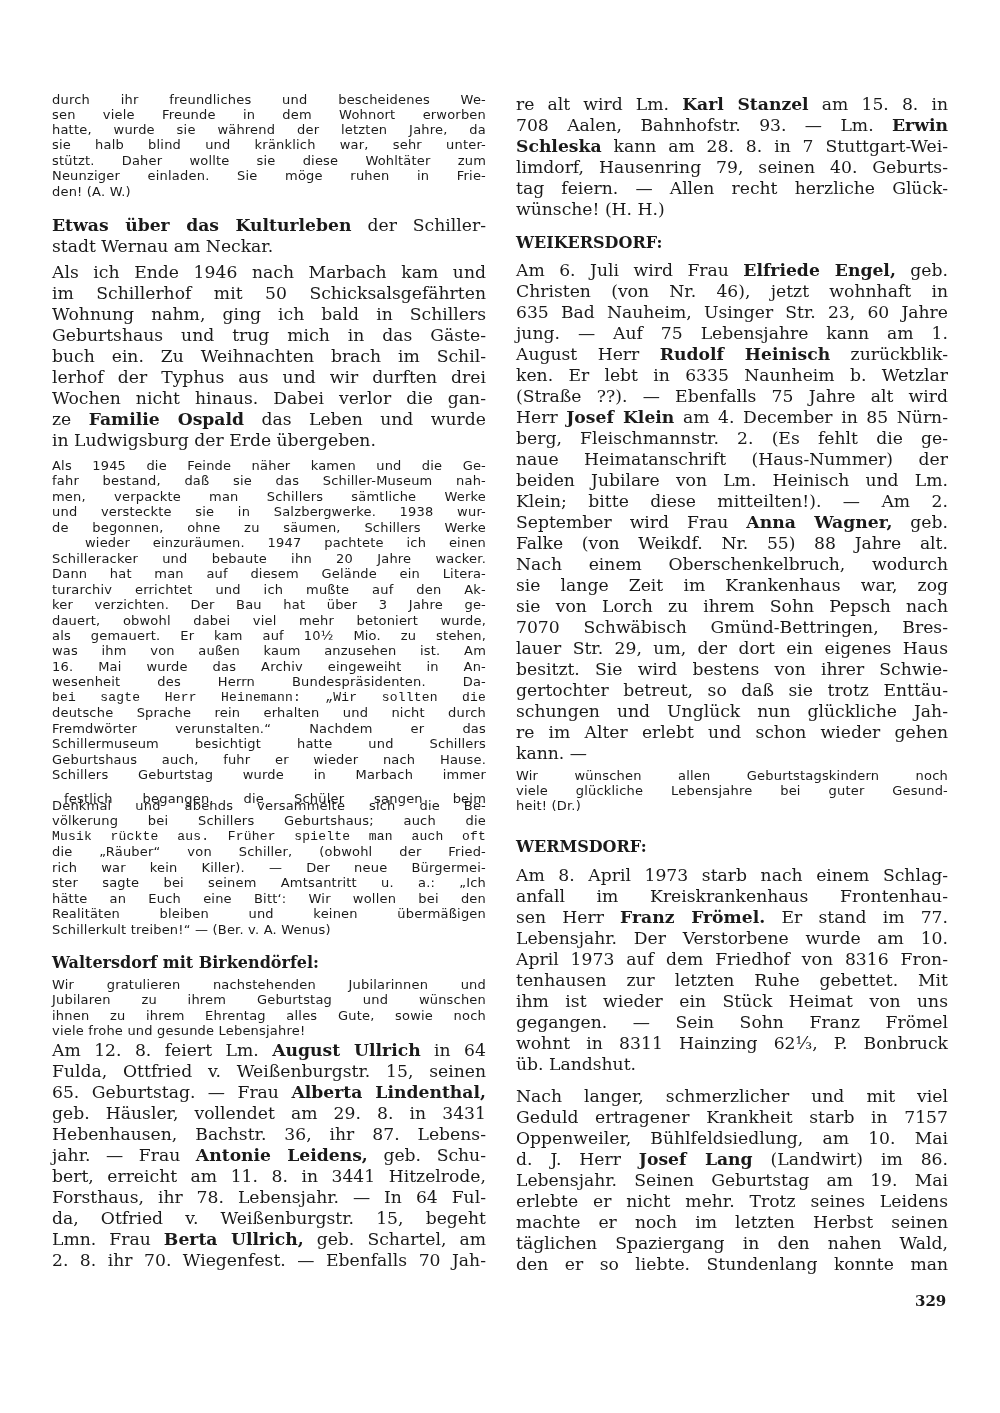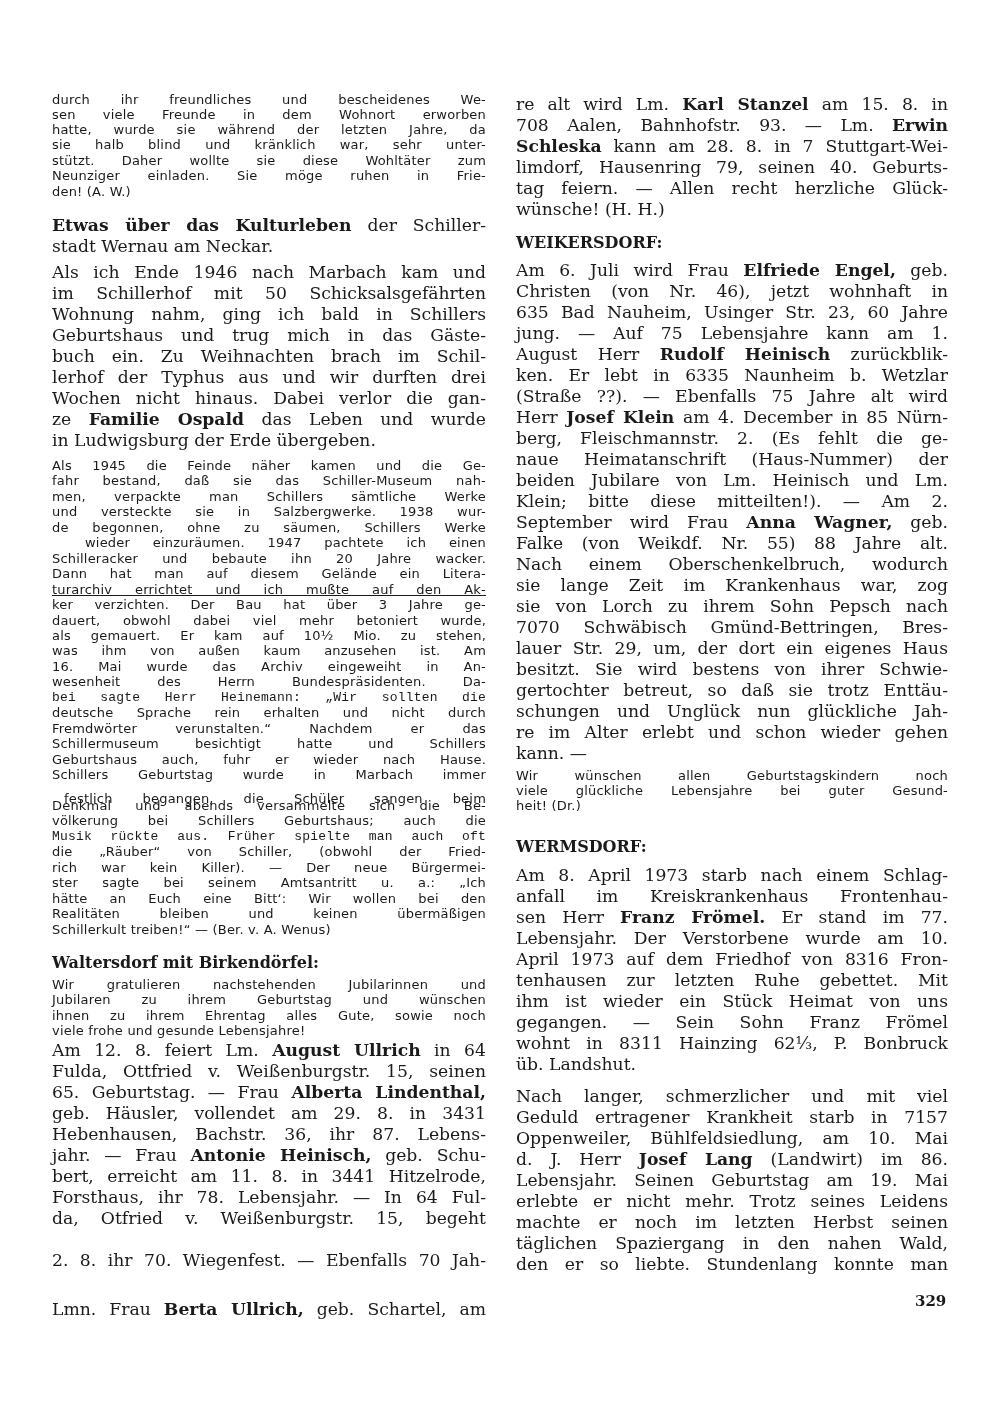--- a/index.html
+++ b/index.html
@@ -47,21 +47,21 @@
 
   <div class="small" id="kultur-body">
       <span class="ln" style="top: 458px;">Als 1945 die Feinde näher kamen und die Ge-</span>
       <span class="ln" style="top: 473.45px;">fahr bestand, daß sie das Schiller-Museum nah-</span>
       <span class="ln" style="top: 488.9px;">men, verpackte man Schillers sämtliche Werke</span>
       <span class="ln" style="top: 504.35px;">und versteckte sie in Salzbergwerke. 1938 wur-</span>
       <span class="ln" style="top: 519.8px;">de begonnen, ohne zu säumen, Schillers Werke</span>
       <span class="ln" style="top: 535.25px; margin-left: 33px;">wieder einzuräumen. 1947 pachtete ich einen</span>
       <span class="ln" style="top: 550.7px;">Schilleracker und bebaute ihn 20 Jahre wacker.</span>
       <span class="ln" style="top: 566.15px;">Dann hat man auf diesem Gelände ein Litera-</span>
-      <span class="ln" style="top: 581.6px; text-decoration: underline;">turarchiv errichtet und ich mußte auf den Ak-</span>
+      <span class="ln" style="top: 581.6px;">turarchiv errichtet und ich mußte auf den Ak-</span>
       <span class="ln" style="top: 597.05px;">ker verzichten. Der Bau hat über 3 Jahre ge-</span>
       <span class="ln" style="top: 612.5px;">dauert, obwohl dabei viel mehr betoniert wurde,</span>
       <span class="ln" style="top: 627.95px;">als gemauert. Er kam auf 10½ Mio. zu stehen,</span>
       <span class="ln" style="top: 643.4px;">was ihm von außen kaum anzusehen ist. Am</span>
       <span class="ln" style="top: 658.85px;">16. Mai wurde das Archiv eingeweiht in An-</span>
       <span class="ln" style="top: 674.3px;">wesenheit des Herrn Bundespräsidenten. Da-</span>
       <span class="ln" style="top: 689.75px; font-family: Liberation Mono, monospace;">bei sagte Herr Heinemann: „Wir sollten die</span>
       <span class="ln" style="top: 705.2px;">deutsche Sprache rein erhalten und nicht durch</span>
       <span class="ln" style="top: 720.65px;">Fremdwörter verunstalten.“ Nachdem er das</span>
       <span class="ln" style="top: 736.1px;">Schillermuseum besichtigt hatte und Schillers</span>
@@ -86,25 +86,25 @@
       <span class="ln" style="top:992px">Jubilaren zu ihrem Geburtstag und wünschen</span>
       <span class="ln" style="top:1008px">ihnen zu ihrem Ehrentag alles Gute, sowie noch</span>
       <span class="ln last" style="top:1023px">viele frohe und gesunde Lebensjahre!</span>
     </div>
     <div class="big">
       <span class="ln" style="top:1040px"><span>Am 12. 8. feiert Lm. </span><b>August Ullrich</b><span> in 64</span></span>
       <span class="ln" style="top:1061px">Fulda, Ottfried v. Weißenburgstr. 15, seinen</span>
       <span class="ln" style="top:1082px"><span>65. Geburtstag. — Frau </span><b>Alberta Lindenthal,</b></span>
       <span class="ln" style="top:1103px">geb. Häusler, vollendet am 29. 8. in 3431</span>
       <span class="ln" style="top:1124px">Hebenhausen, Bachstr. 36, ihr 87. Lebens-</span>
-      <span class="ln" style="top:1145px"><span>jahr. — Frau </span><b>Antonie Heinisch,</b><span> geb. Schu-</span></span>
+      <span class="ln" style="top:1145px"><span>jahr. — Frau </span><b>Antonie Leidens,</b><span> geb. Schu-</span></span>
       <span class="ln" style="top:1166px">bert, erreicht am 11. 8. in 3441 Hitzelrode,</span>
       <span class="ln" style="top:1187px">Forsthaus, ihr 78. Lebensjahr. — In 64 Ful-</span>
       <span class="ln" style="top:1208px">da, Otfried v. Weißenburgstr. 15, begeht</span>
-      <span class="ln" style="top:1299px"><span>Lmn. Frau </span><b>Berta Ullrich,</b><span> geb. Schartel, am</span></span>
+      <span class="ln" style="top:1229px"><span>Lmn. Frau </span><b>Berta Ullrich,</b><span> geb. Schartel, am</span></span>
       <span class="ln" style="top:1250px">2. 8. ihr 70. Wiegenfest. — Ebenfalls 70 Jah-</span>
     </div>
   </div>
 </div>
 
 <div class="col col-right">
   <div class="big">
     <span class="ln" style="top:94px"><span>re alt wird Lm. </span><b>Karl Stanzel</b><span> am 15. 8. in</span></span>
     <span class="ln" style="top:115px"><span>708 Aalen, Bahnhofstr. 93. — Lm. </span><b>Erwin</b></span>
     <span class="ln" style="top:136px"><b>Schleska</b><span> kann am 28. 8. in 7 Stuttgart-Wei-</span></span>

